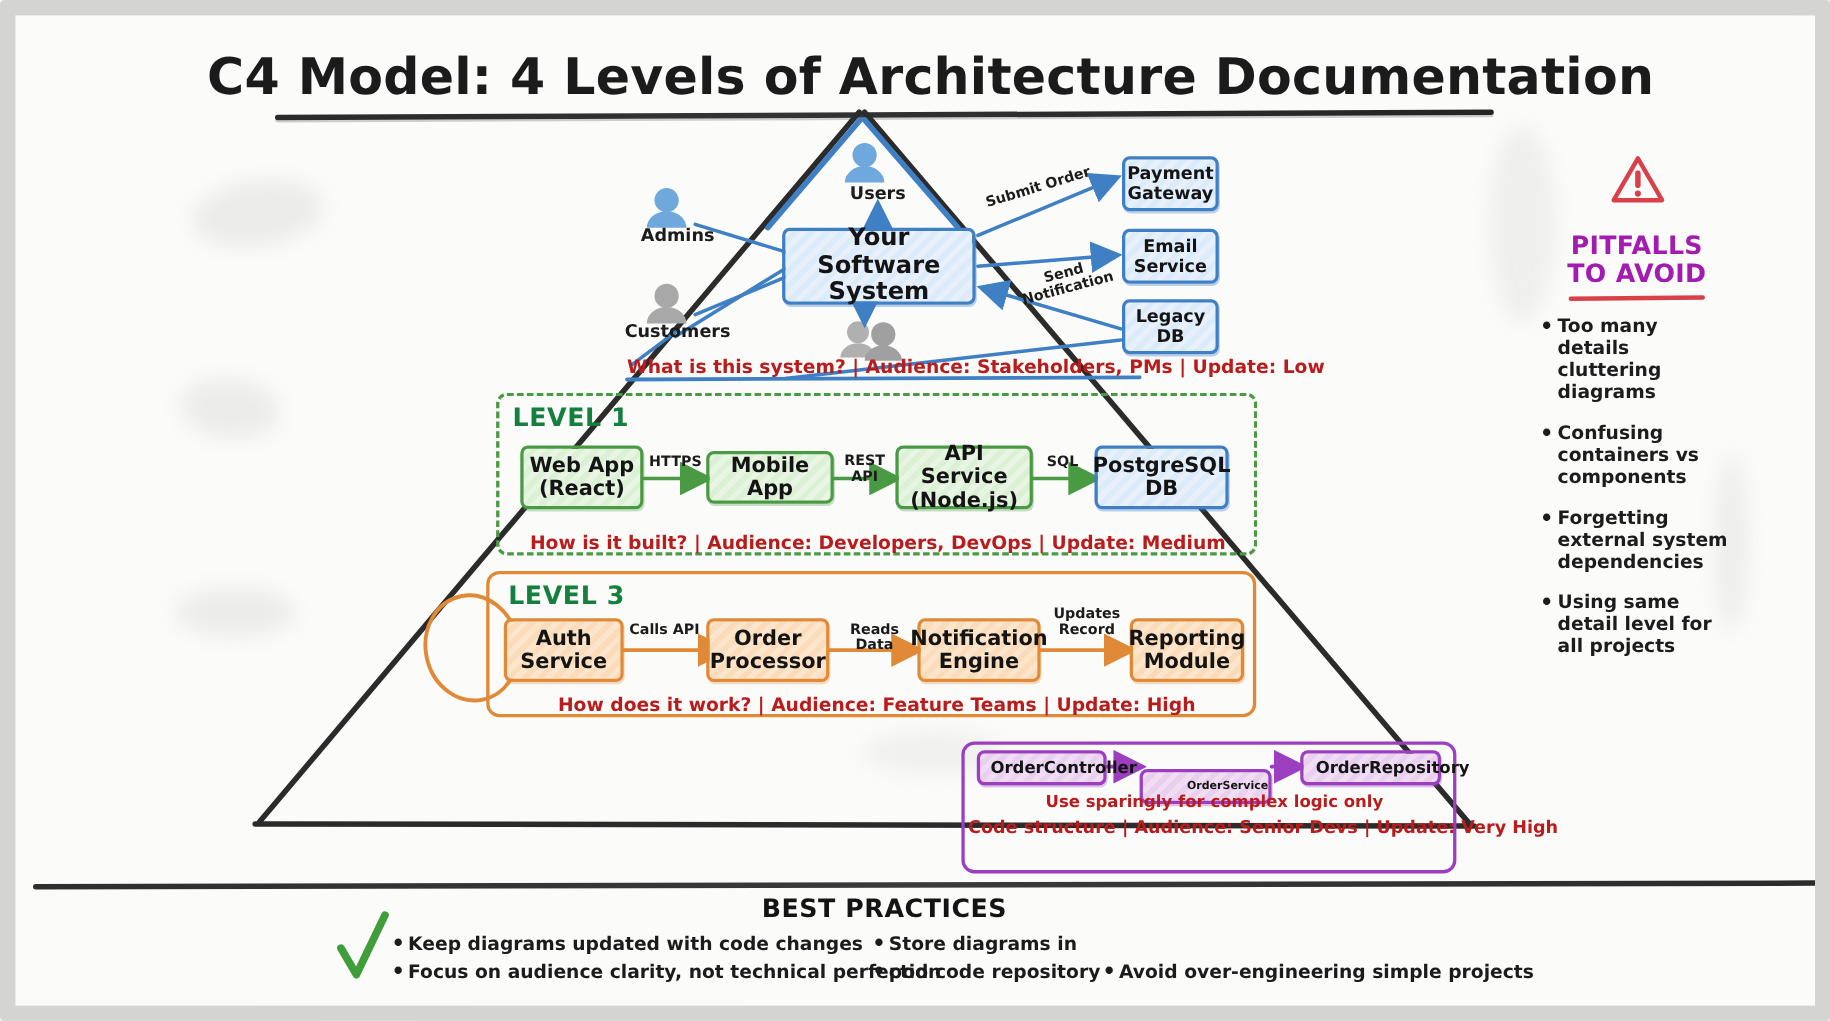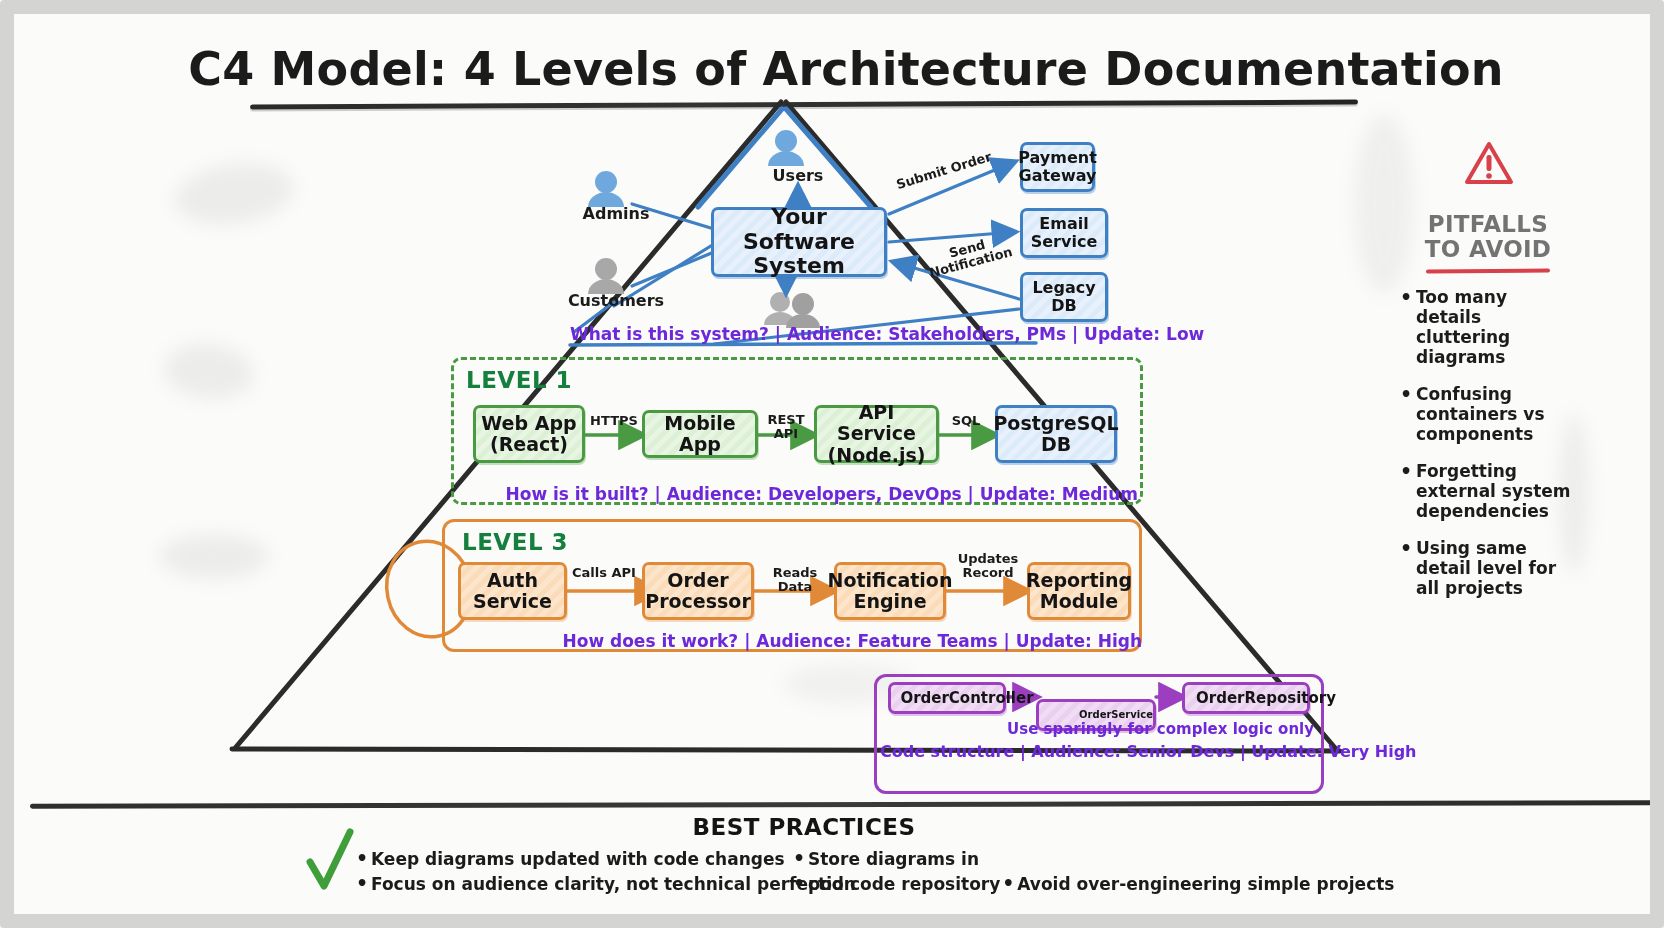--- a/index.html
+++ b/index.html
@@ -74,22 +74,22 @@
     background:repeating-linear-gradient(135deg,#f0ddf3 0 5px,#e8d0ee 5px 10px);
     border:3px solid #9b3fc0;
     box-shadow:1px 2px 0 rgba(155,63,192,.3);
     padding-left:40px;
   }
   .edge-label{
     position:absolute;font-size:13px;font-weight:700;color:#1b1b1b;
     text-align:center;line-height:1.05;white-space:pre-line;
   }
   .caption{
-    position:absolute;font-size:17px;font-weight:700;color:#6d28d9;
-    white-space:nowrap;text-align:right;
+    position:absolute;font-size:17px;font-weight:700;color:#b91c1c;
+    white-space:nowrap;text-align:center;
   }
   .level-tag{
     position:absolute;font-size:23px;font-weight:700;color:#15803d;letter-spacing:.5px;
   }
   .actor-label{
     position:absolute;font-size:16px;font-weight:700;color:#1b1b1b;
     text-align:center;white-space:nowrap;
   }
   
   #lvl1-frame{
@@ -102,21 +102,21 @@
   }
   #lvl4-frame{
     position:absolute;left:860px;top:660px;width:450px;height:120px;
     border:3px solid #9b3fc0;border-radius:12px;box-sizing:border-box;
     border-top-color:#9b3fc0;
   }
   
   #pitfalls{position:absolute;left:1386px;top:138px;width:176px;}
   #pit-title{
     margin-top:8px;text-align:center;font-size:23px;font-weight:700;
-    color:#737373;line-height:1.08;letter-spacing:.3px;
+    color:#a21caf;line-height:1.08;letter-spacing:.3px;
   }
   #pit-rule{
     width:124px;height:4px;margin:7px auto 0;border-radius:3px;
     background:#d9414a;transform:rotate(-.5deg);
   }
   #pit-list{margin:14px 0 0 0;padding:0;list-style:none;}
   #pit-list li{
     position:relative;padding-left:16px;margin-bottom:17px;
     font-size:17px;font-weight:700;color:#1c1c1c;line-height:1.18;
   }
@@ -251,21 +251,21 @@
     </svg>
 
     <div class="node blue" style="left:697px;top:193px;width:176px;height:70px;font-size:22px;">
       <span>Your Software System</span>
     </div>
 
     <div class="actor-label" style="left:742px;top:152px;width:84px;">Users</div>
     <div class="actor-label" style="left:560px;top:190px;width:84px;">Admins</div>
     <div class="actor-label" style="left:548px;top:277px;width:108px;">Customers</div>
 
-    <div class="node blue" style="left:1006px;top:128px;width:75px;height:50px;font-size:16px;white-space:pre-line;">
+    <div class="node blue" style="left:1006px;top:128px;width:88px;height:50px;font-size:16px;white-space:pre-line;">
       <span>Payment
 Gateway</span>
     </div>
     <div class="node blue" style="left:1006px;top:194px;width:88px;height:50px;font-size:16px;white-space:pre-line;">
       <span>Email
 Service</span>
     </div>
     <div class="node blue" style="left:1006px;top:258px;width:88px;height:50px;font-size:16px;white-space:pre-line;">
       <span>Legacy
 DB</span>

